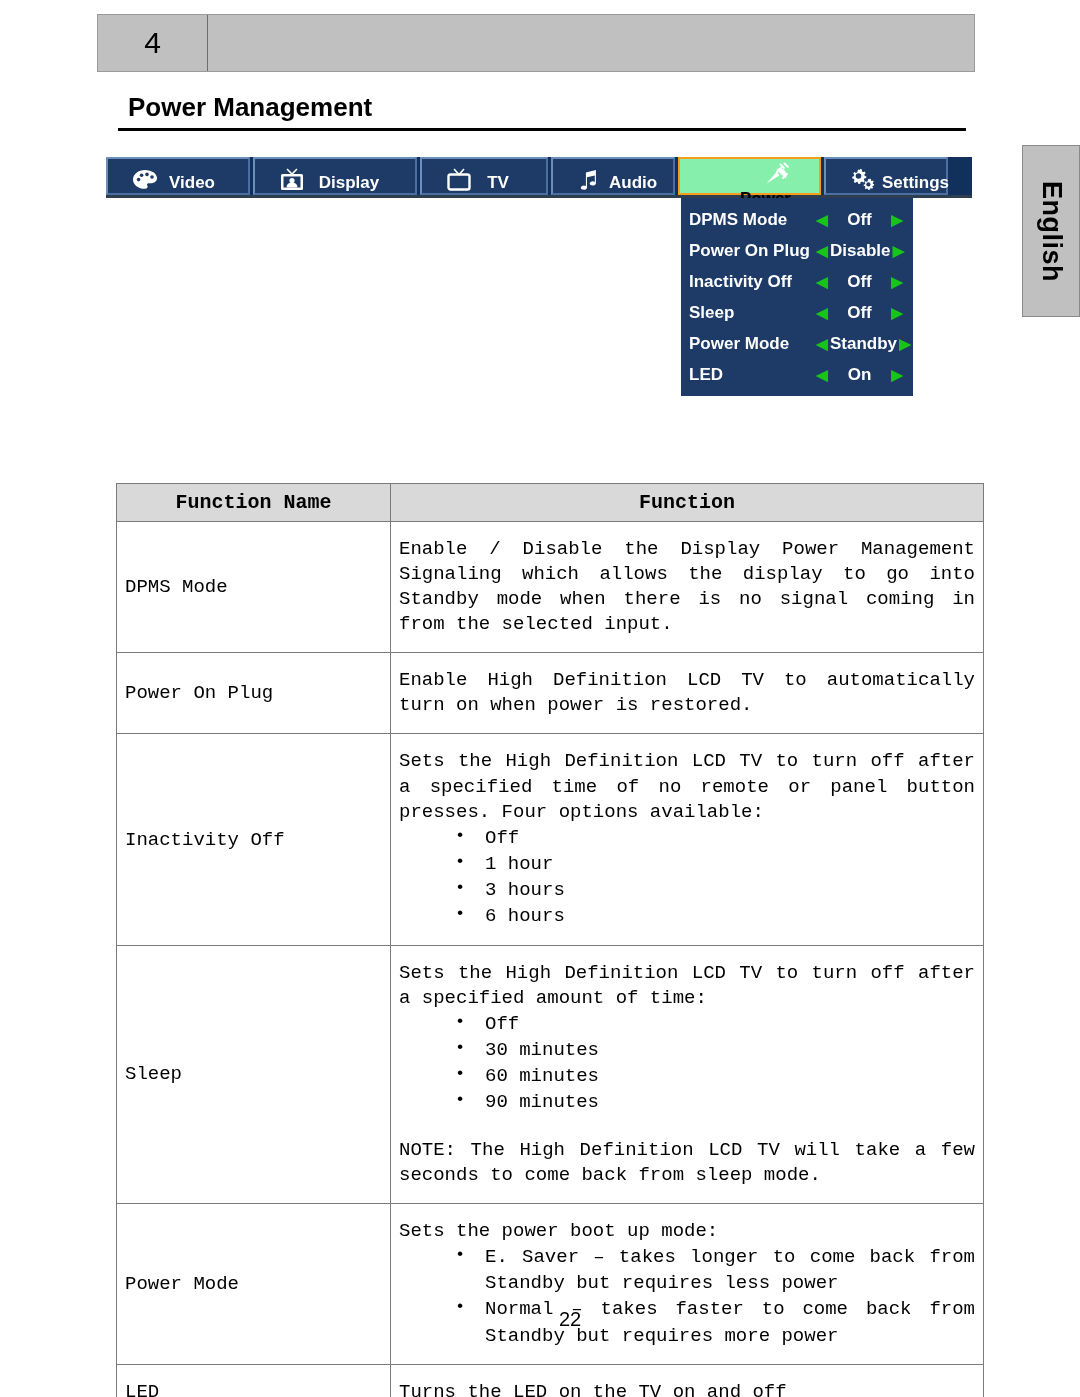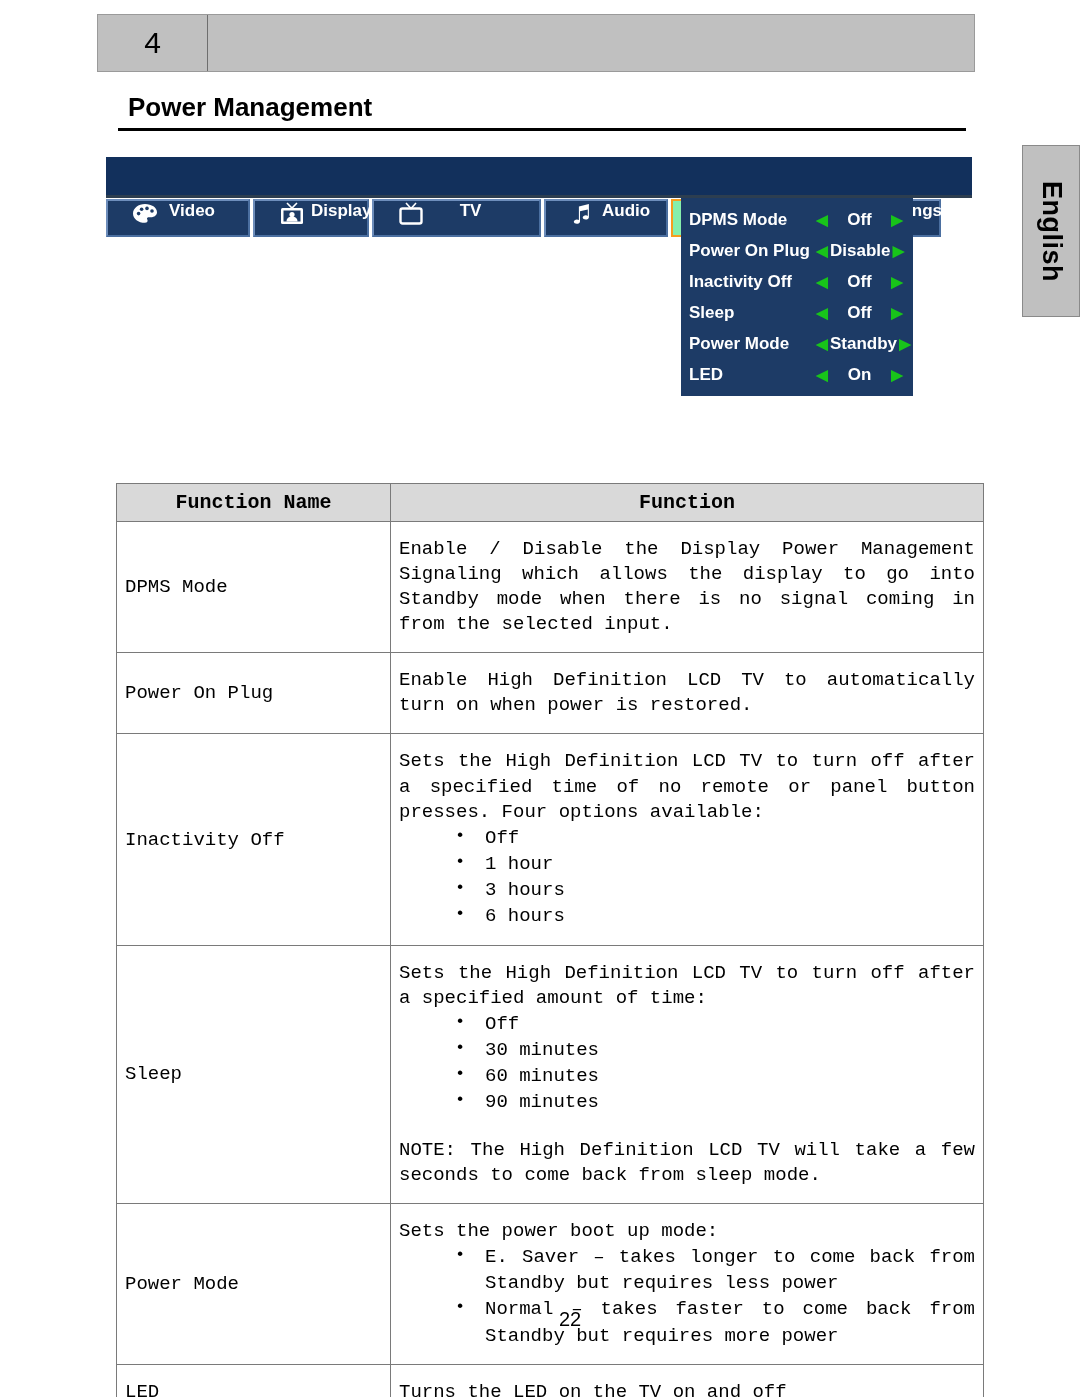--- a/index.html
+++ b/index.html
@@ -96,33 +96,32 @@
     display: flex;
     width: 866px;
     height: 38px;
     background: #12305c;
     border-bottom: 3px solid #2d3e50;
     box-sizing: content-box;
   }
   .osd-tab {
     flex: 0 0 auto;
     display: flex;
-    align-items: flex-start;
+    align-items: flex-end;
     background: #1d3b66;
     border: 2px solid #4b6fa0;
     border-top-color: #6d8dbb;
     border-left-color: #6d8dbb;
     box-sizing: border-box;
     height: 38px;
     margin-right: 3px;
     padding: 0 22px;
     color: #ffffff;
     font-size: 17px;
     font-weight: bold;
-    margin-top: 42px;
   }
   .osd-tab.active {
     background: #86efac;
     color: #000000;
     border-color: #f79d1e;
     flex-direction: column;
   }
   .osd-tab .icon {
     width: 30px;
     height: 26px;
@@ -133,22 +132,22 @@
     margin-right: 4px;
   }
   .osd-tab .label {
     flex: 1 1 auto;
     text-align: center;
     padding-right: 6px;
     white-space: nowrap;
   }
 
   .w-video    { width: 144px; }
-  .w-display  { width: 116px; }
-  .w-tv       { width: 169px; }
+  .w-display  { width: 164px; }
+  .w-tv       { width: 128px; }
   .w-audio    { width: 124px; }
   .w-power    { width: 143px; }
   .w-settings { width: 124px; margin-right: 0; }
 
   
   .osd-panel {
     position: absolute;
     left: 575px;
     top: 41px;
     width: 232px;

